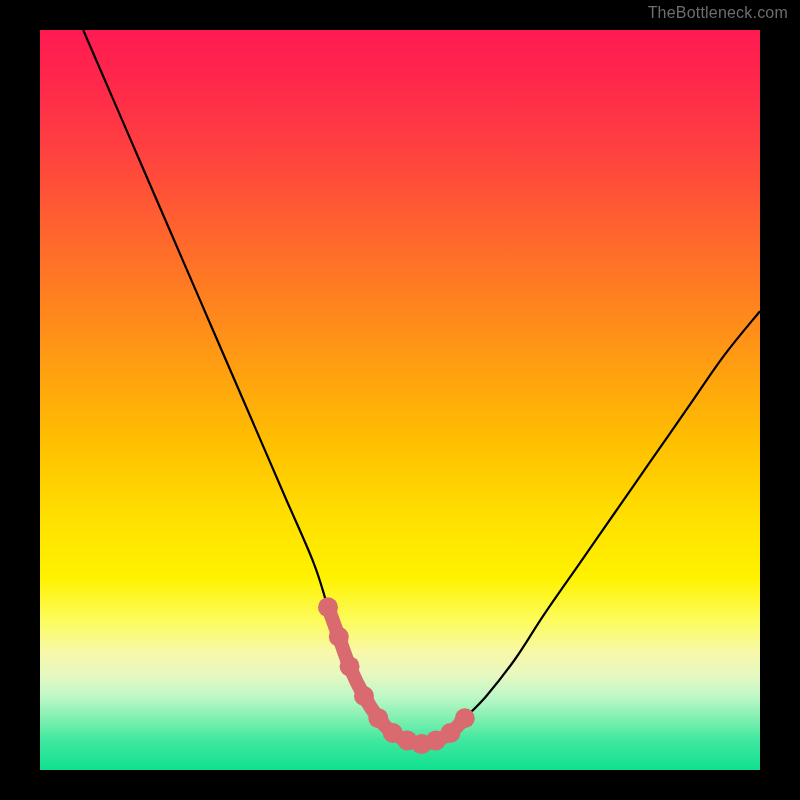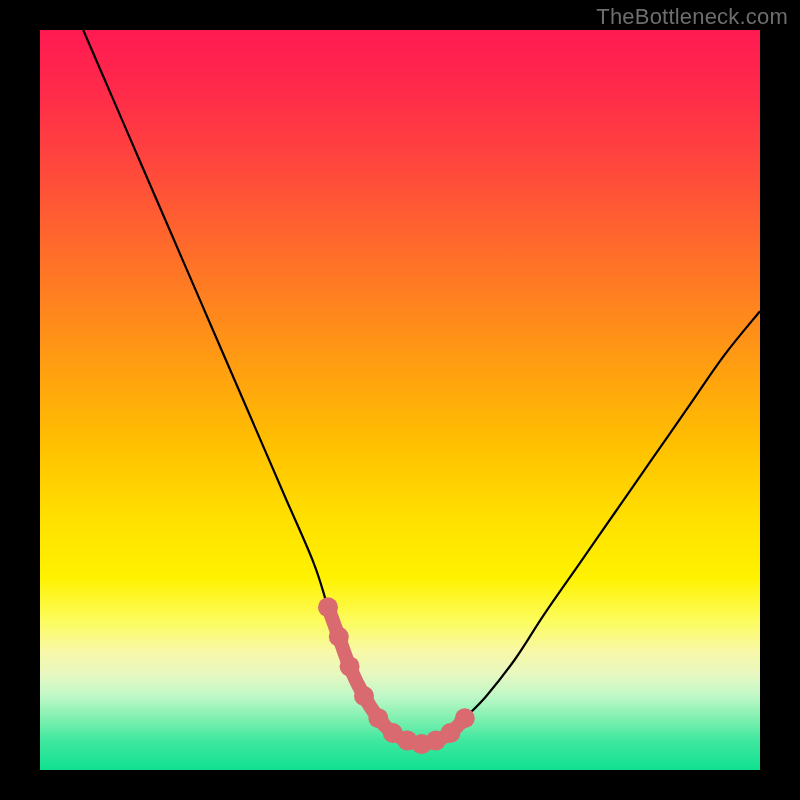--- a/index.html
+++ b/index.html
@@ -46,21 +46,21 @@
   svg.curves {
     position: absolute;
     left: 0;
     top: 0;
   }
   .watermark {
     position: absolute;
     top: 4px;
     right: 12px;
     font-family: Arial, Helvetica, sans-serif;
-    font-size: 22px;
+    font-size: 16px;
     color: #6d6d6d;
     letter-spacing: 0.2px;
   }
 </style>
 </head>
 <body>
 
 <div class="frame">
   <div class="plot"></div>
 

